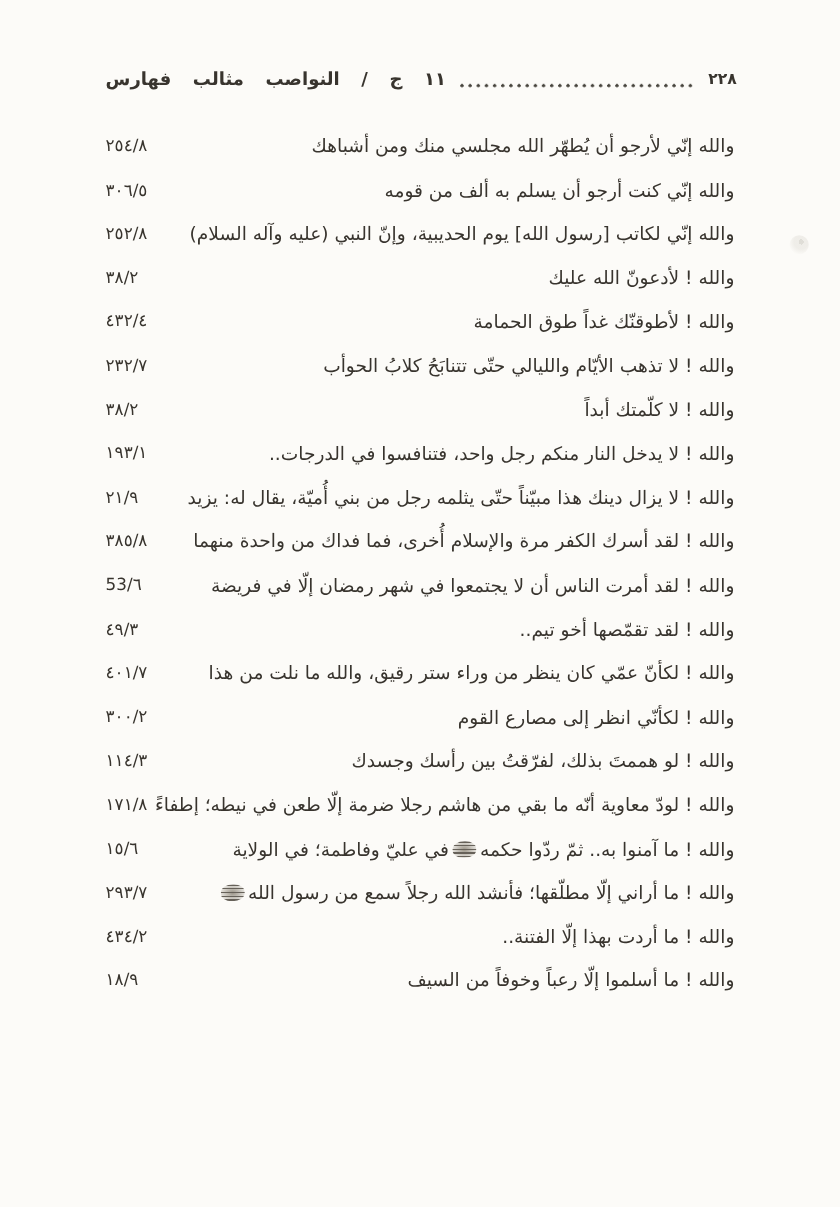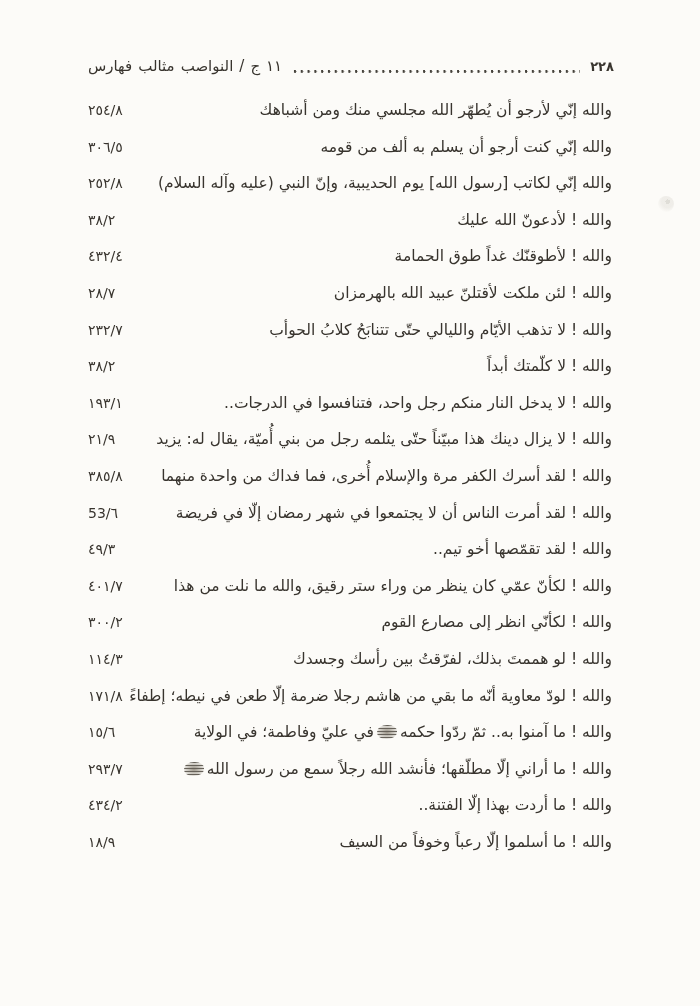--- a/index.html
+++ b/index.html
@@ -10,35 +10,35 @@
     font-family:"DejaVu Sans", sans-serif;
     color:#38342e;
     overflow:hidden;
   }
   
   .header{
     position:absolute;left:88px;right:86px;top:50px;height:32px;
     display:flex;align-items:center;direction:ltr;
   }
   .running-title{
-    display:flex;direction:ltr;gap:6px;align-items:baseline;
-    font-size:15px;font-weight:normal;letter-spacing:0;white-space:nowrap;
+    display:flex;direction:ltr;gap:18px;align-items:baseline;
+    font-size:15px;font-weight:bold;letter-spacing:0;white-space:nowrap;
   }
   .running-title span{display:inline-block;}
   .dot-leader{
     flex:1;height:5px;align-self:flex-end;margin:0 10px 8px 10px;
     background-image:radial-gradient(circle at 3px 2.4px,#46433c 1.15px,rgba(0,0,0,0) 1.55px);
     background-size:6.8px 5px;background-repeat:repeat-x;
   }
   .folio{
     font-size:13px;font-weight:bold;direction:ltr;white-space:nowrap;
   }
   
   .entries{
-    position:absolute;left:88px;right:88px;top:92px;
+    position:absolute;left:88px;right:88px;top:104px;
   }
   .row{
     position:relative;height:36.6px;line-height:36.6px;
   }
   .ref{
     position:absolute;left:0;top:0;direction:ltr;
     font-size:14px;letter-spacing:.5px;white-space:nowrap;
   }
   .txt{
     position:absolute;right:0;top:0;direction:rtl;text-align:right;
@@ -95,24 +95,20 @@
       </div>
       <div class="row">
         <span class="ref">٣٨/٢</span>
         <span class="txt"><span class="part">والله ! لأدعونّ الله عليك</span></span>
       </div>
       <div class="row">
         <span class="ref">٤٣٢/٤</span>
         <span class="txt"><span class="part">والله ! لأطوقنّك غداً طوق الحمامة</span></span>
       </div>
       <div class="row">
-        <span class="ref">٢٨/٧</span>
-        <span class="txt"><span class="part">والله ! لئن ملكت لأقتلنّ عبيد الله بالهرمزان</span></span>
-      </div>
-      <div class="row">
         <span class="ref">٢٣٢/٧</span>
         <span class="txt"><span class="part">والله ! لا تذهب الأيّام والليالي حتّى تتنابَحُ كلابُ الحوأب</span></span>
       </div>
       <div class="row">
         <span class="ref">٣٨/٢</span>
         <span class="txt"><span class="part">والله ! لا كلّمتك أبداً</span></span>
       </div>
       <div class="row">
         <span class="ref">١٩٣/١</span>
         <span class="txt"><span class="part">والله ! لا يدخل النار منكم رجل واحد، فتنافسوا في الدرجات..</span></span>

